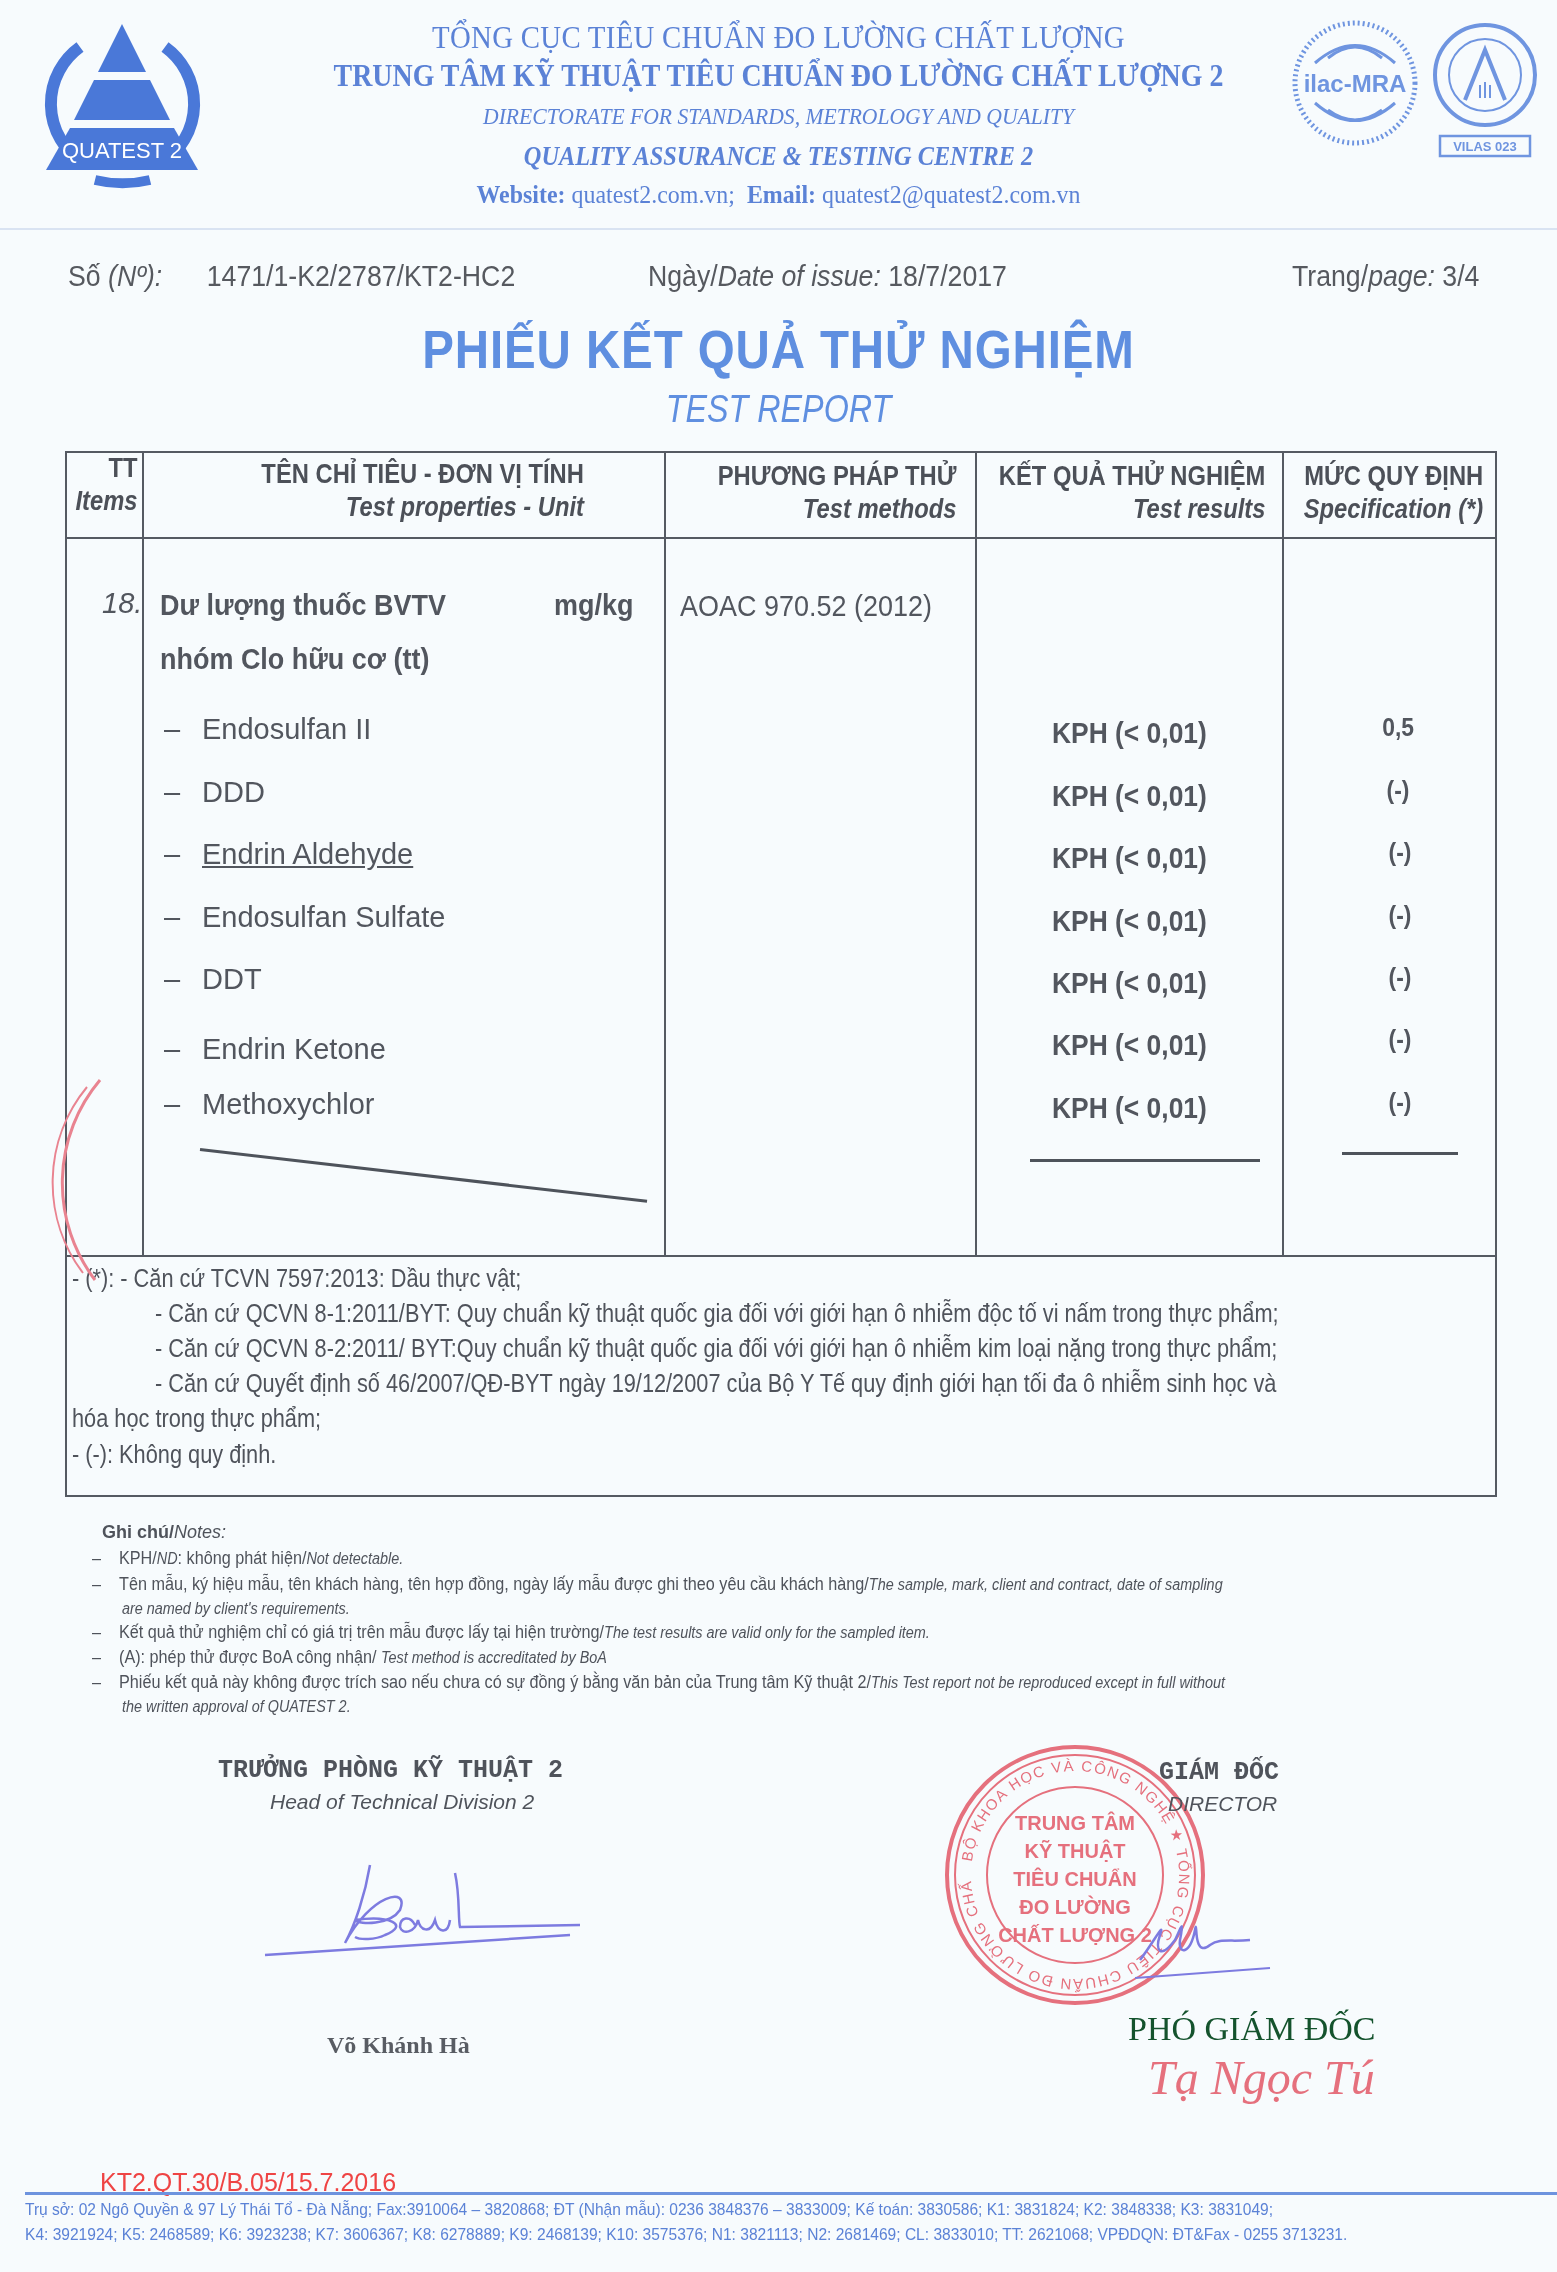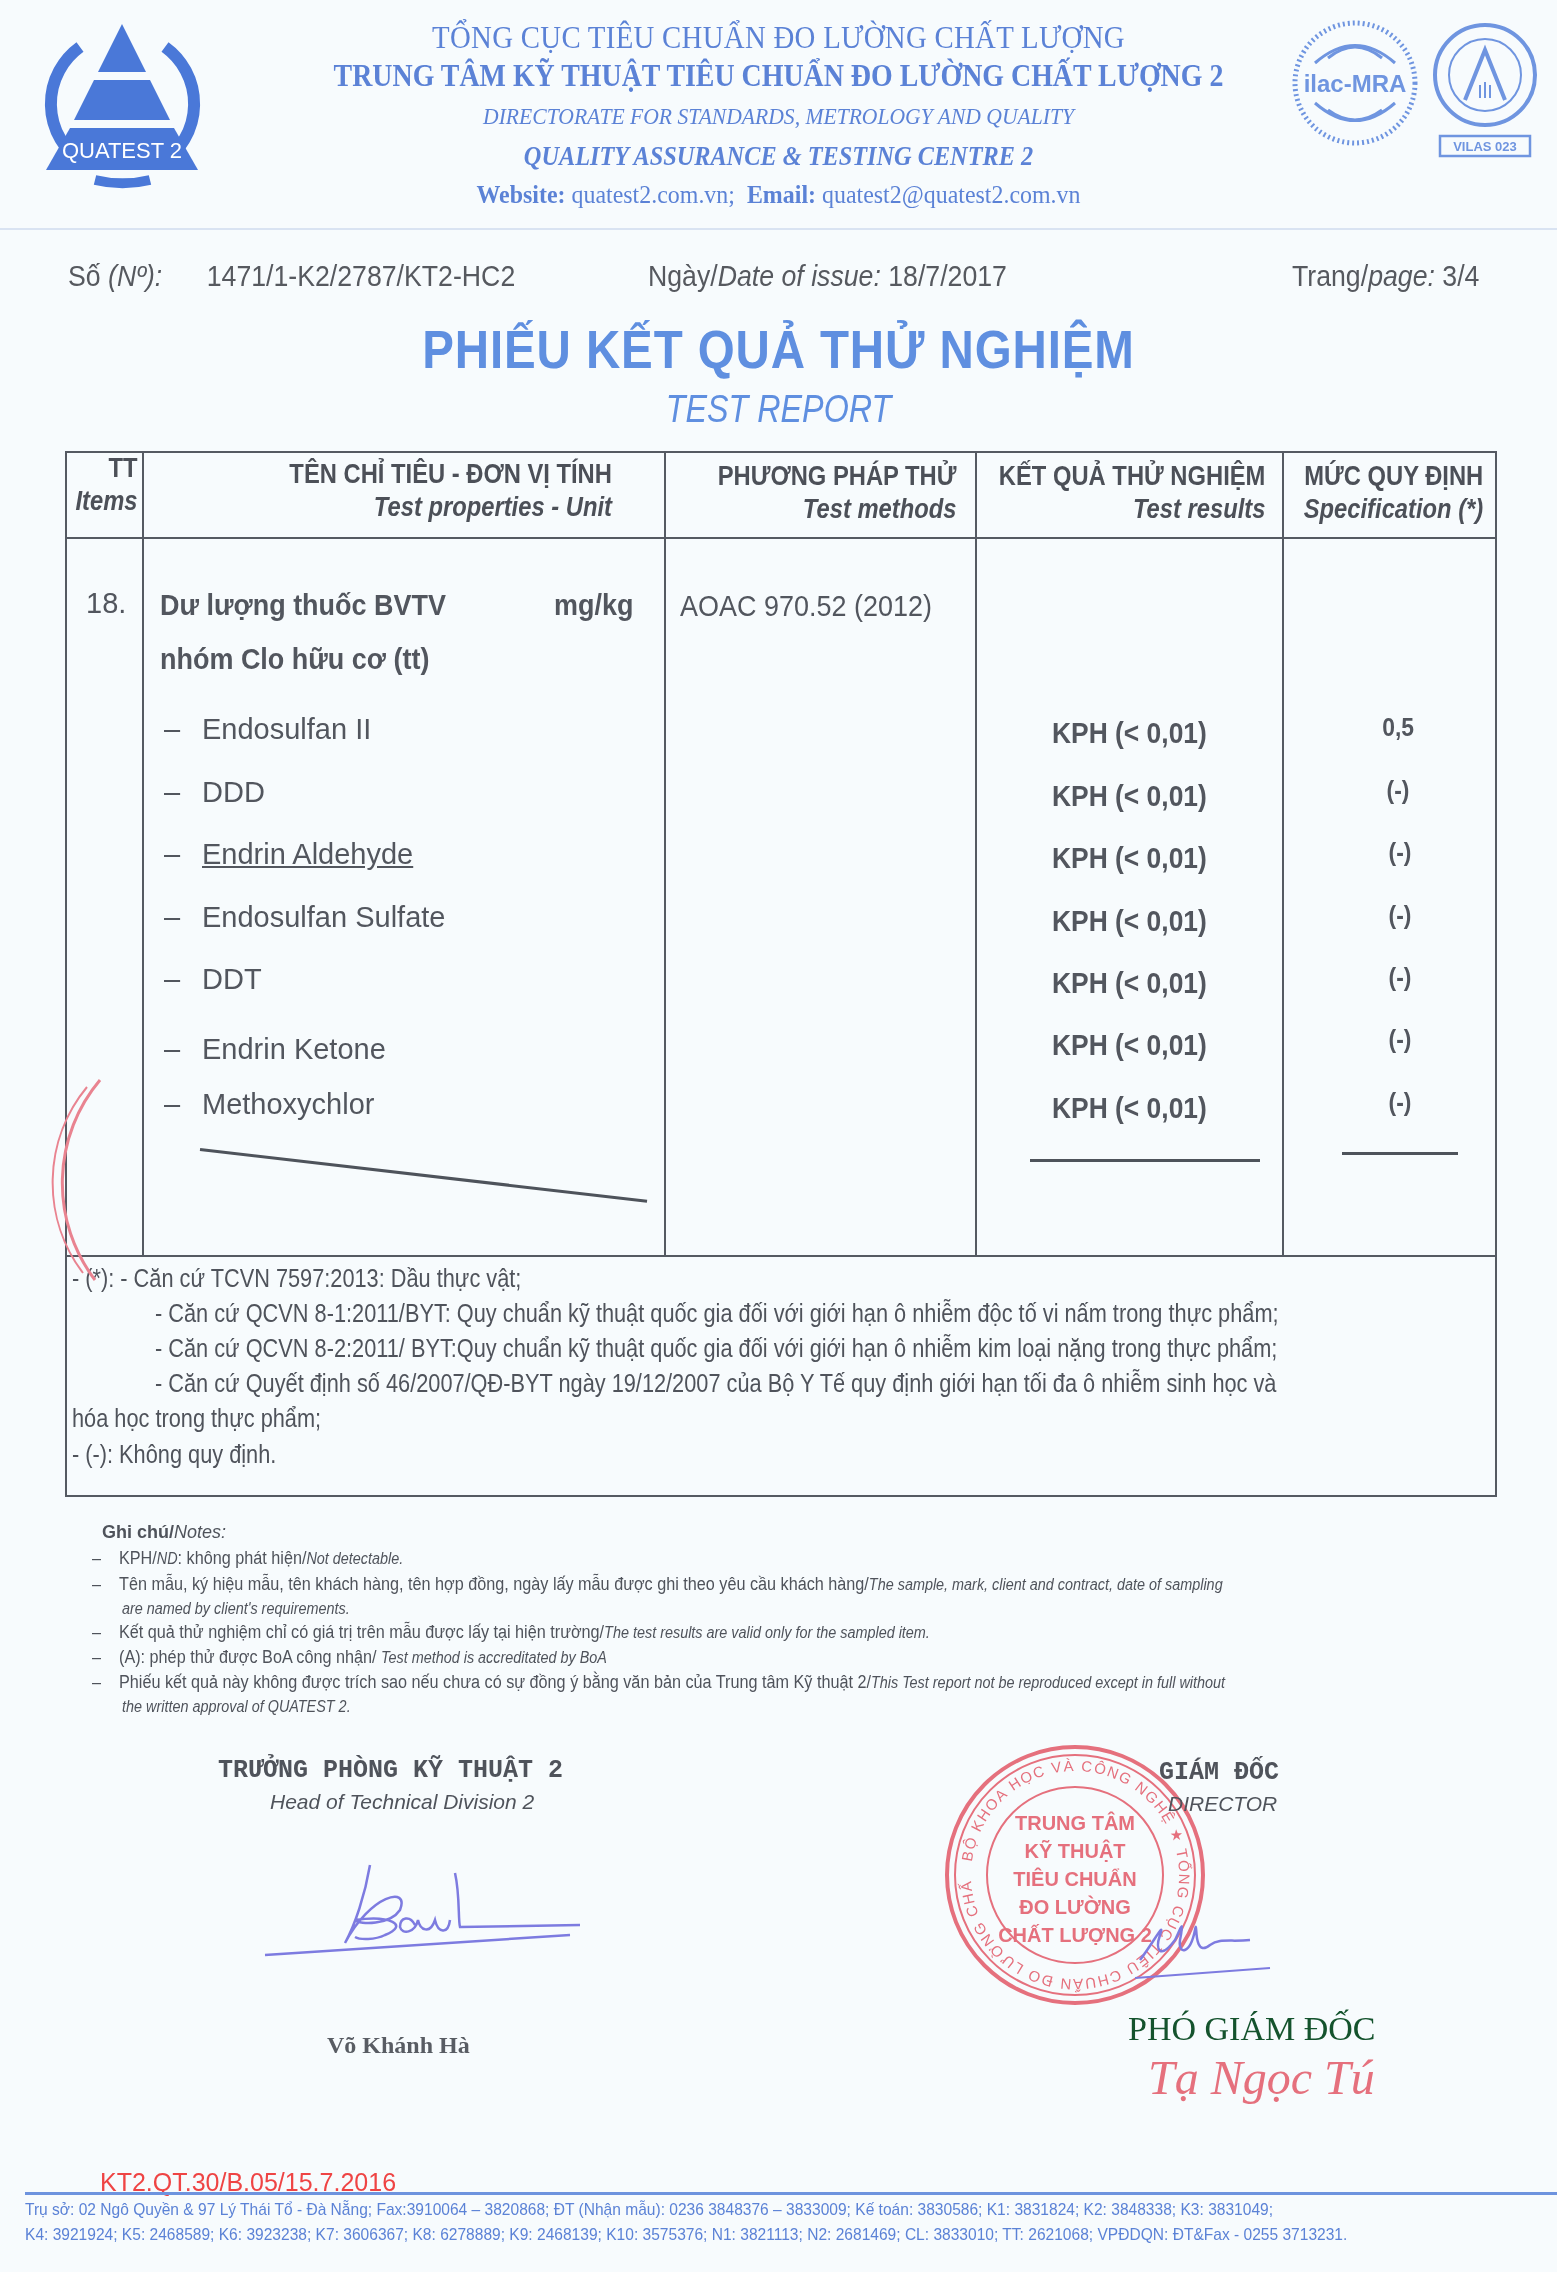--- a/index.html
+++ b/index.html
@@ -147,38 +147,38 @@
   <div class="vline" style="left:1282px; top:451px; height:805px;"></div>
 
   <div class="hline" style="left:65px; top:537px; width:1432px;"></div>
 
   <div class="hline" style="left:65px; top:1255px; width:1432px;"></div>
 
   <div class="th" style="left:67px; top:452px; width:75px;">
     <span class="vn">TT</span>
     <span class="en">Items</span>
   </div>
-  <div class="th" style="left:144px; top:458px; width:468px;padding-left:28px;">
+  <div class="th" style="left:144px; top:458px; width:468px;">
     <span class="vn">TÊN CHỈ TIÊU - ĐƠN VỊ TÍNH</span>
     <span class="en">Test properties - Unit</span>
   </div>
   <div class="th" style="left:666px; top:460px; width:309px;">
     <span class="vn">PHƯƠNG PHÁP THỬ</span>
     <span class="en">Test methods</span>
   </div>
   <div class="th" style="left:974px; top:460px; width:310px;">
     <span class="vn">KẾT QUẢ THỬ NGHIỆM</span>
     <span class="en">Test results</span>
   </div>
   <div class="th" style="left:1284px; top:460px; width:212px;">
     <span class="vn">MỨC QUY ĐỊNH</span>
     <span class="en">Specification (*)</span>
   </div>
 
-  <div class="cell-text" style="left:86px; top:587px;">18.</div>
+  <div class="cell-text" style="left:102px; top:587px;font-style:italic;">18.</div>
   <div class="cell-text bold" style="left:160px; top:589px; transform:scaleX(0.93); transform-origin:left top;">Dư lượng thuốc BVTV</div>
   <div class="cell-text bold" style="left:554px; top:589px; transform:scaleX(0.93); transform-origin:left top;">mg/kg</div>
   <div class="cell-text bold" style="left:160px; top:643px; transform:scaleX(0.93); transform-origin:left top;">nhóm Clo hữu cơ (tt)</div>
   <div class="cell-text" style="left:680px; top:590px; transform:scaleX(0.93); transform-origin:left top;">AOAC 970.52 (2012)</div>
 
   <div>
     <div class="cell-text" style="left:164px; top:713px;"><span class="dash">–</span><span>Endosulfan II</span></div>
     <div class="cell-text result-text" style="left:1052px; top:716px;">KPH (&lt; 0,01)</div>
     <div class="cell-text spec-text" style="left:1380px; top:712px;">0,5</div>
   </div>

